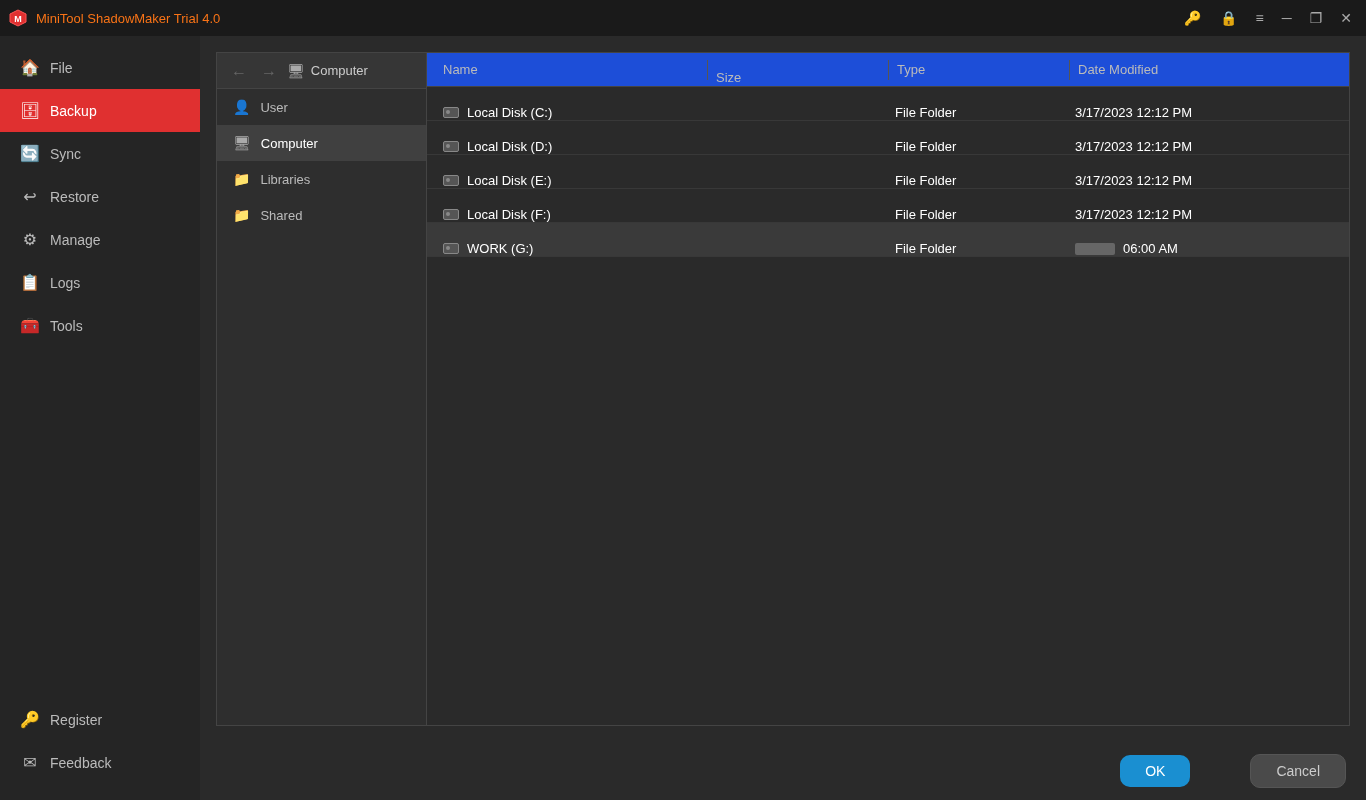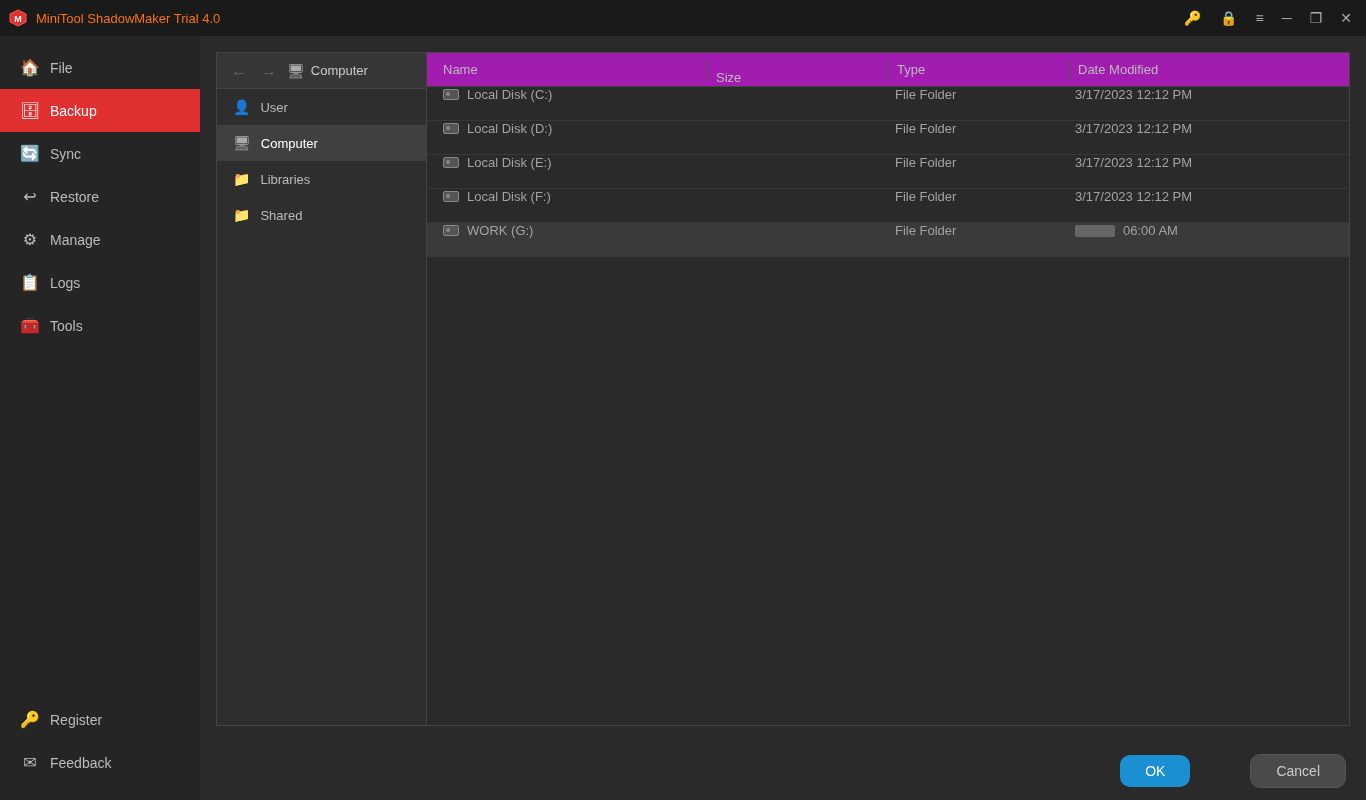--- a/index.html
+++ b/index.html
@@ -142,45 +142,45 @@
       color: #666;
       font-size: 16px;
       cursor: pointer;
       padding: 2px 4px;
     }
 
     
     #table-header {
       display: flex;
       align-items: center;
-      background: #a21caf;
+      background: #1d4ed8;
       height: 34px;
       border-bottom: 1px solid #444;
       font-size: 13px;
       color: #bbb;
     }
     .col-name { width: 280px; padding-left: 16px; }
     .col-size { width: 180px; padding-left: 8px; margin-top: 16px; }
     .col-type { width: 180px; padding-left: 8px; }
     .col-date { flex: 1; padding-left: 8px; }
     .col-divider {
       width: 1px;
       background: #555;
       height: 20px;
     }
 
     
     #file-rows { flex: 1; overflow-y: auto; }
     .file-row {
       display: flex;
-      align-items: flex-start;
+      align-items: flex-end;
       height: 34px;
       border-bottom: 1px solid #383838;
       font-size: 13px;
-      color: #a3a3a3;
+      color: #ffffff;
       cursor: pointer;
     }
     .file-row.highlighted { background: #3a3a3a; }
     .file-name-cell {
       width: 280px;
       padding-left: 16px;
       display: flex;
       align-items: center;
       gap: 8px;
     }

